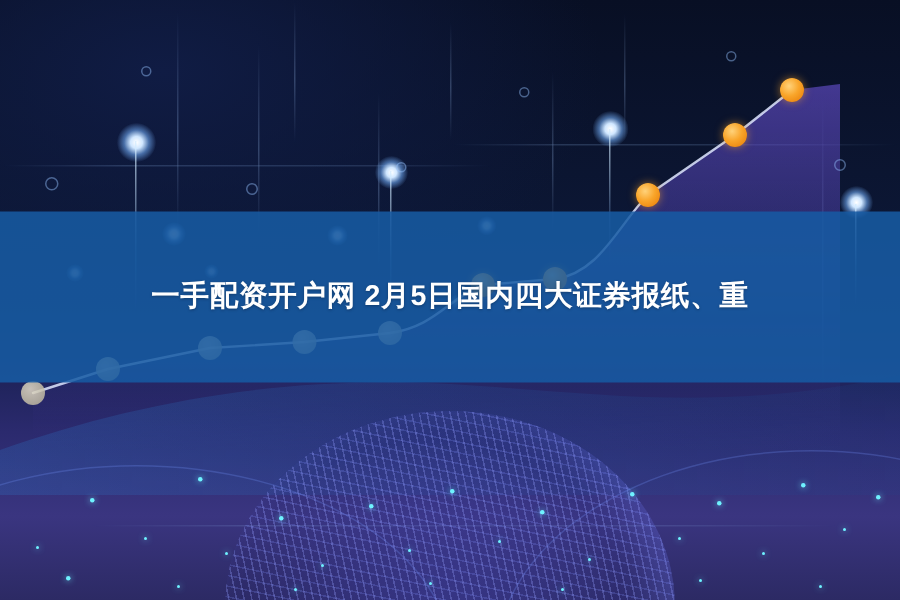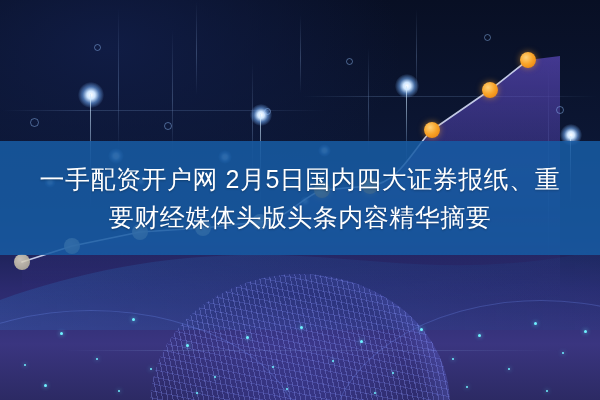--- a/index.html
+++ b/index.html
@@ -124,22 +124,22 @@
     left: 0; top: 141px;
     width: 600px; height: 114px;
     background: rgba(23,92,164,.86);
     display: flex;
     flex-direction: column;
     align-items: center;
     justify-content: center;
   }
   .headline {
     color: #ffffff;
-    font-size: 25px;
-    font-weight: 400;
+    font-size: 19px;
+    font-weight: 700;
     line-height: 38px;
     letter-spacing: .5px;
     text-align: center;
     white-space: nowrap;
     text-shadow: 0 1px 2px rgba(0,0,0,.28);
   }
 </style>
 </head>
 <body>
 
@@ -258,16 +258,15 @@
     <div class="dot" style="left:118px; top:150px; width:2px; height:2px;"></div>
     <div class="dot" style="left:196px; top:152px; width:2px; height:2px;"></div>
     <div class="dot" style="left:286px; top:148px; width:2px; height:2px;"></div>
     <div class="dot" style="left:374px; top:152px; width:2px; height:2px;"></div>
     <div class="dot" style="left:466px; top:146px; width:2px; height:2px;"></div>
     <div class="dot" style="left:546px; top:150px; width:2px; height:2px;"></div>
   </div>
 
   <div class="band">
     <div class="headline">一手配资开户网 2月5日国内四大证券报纸、重</div>
-    <div class="headline">要财经媒体头版头条内容精华摘要</div>
   </div>
 
 </div>
 
 </body></html>

